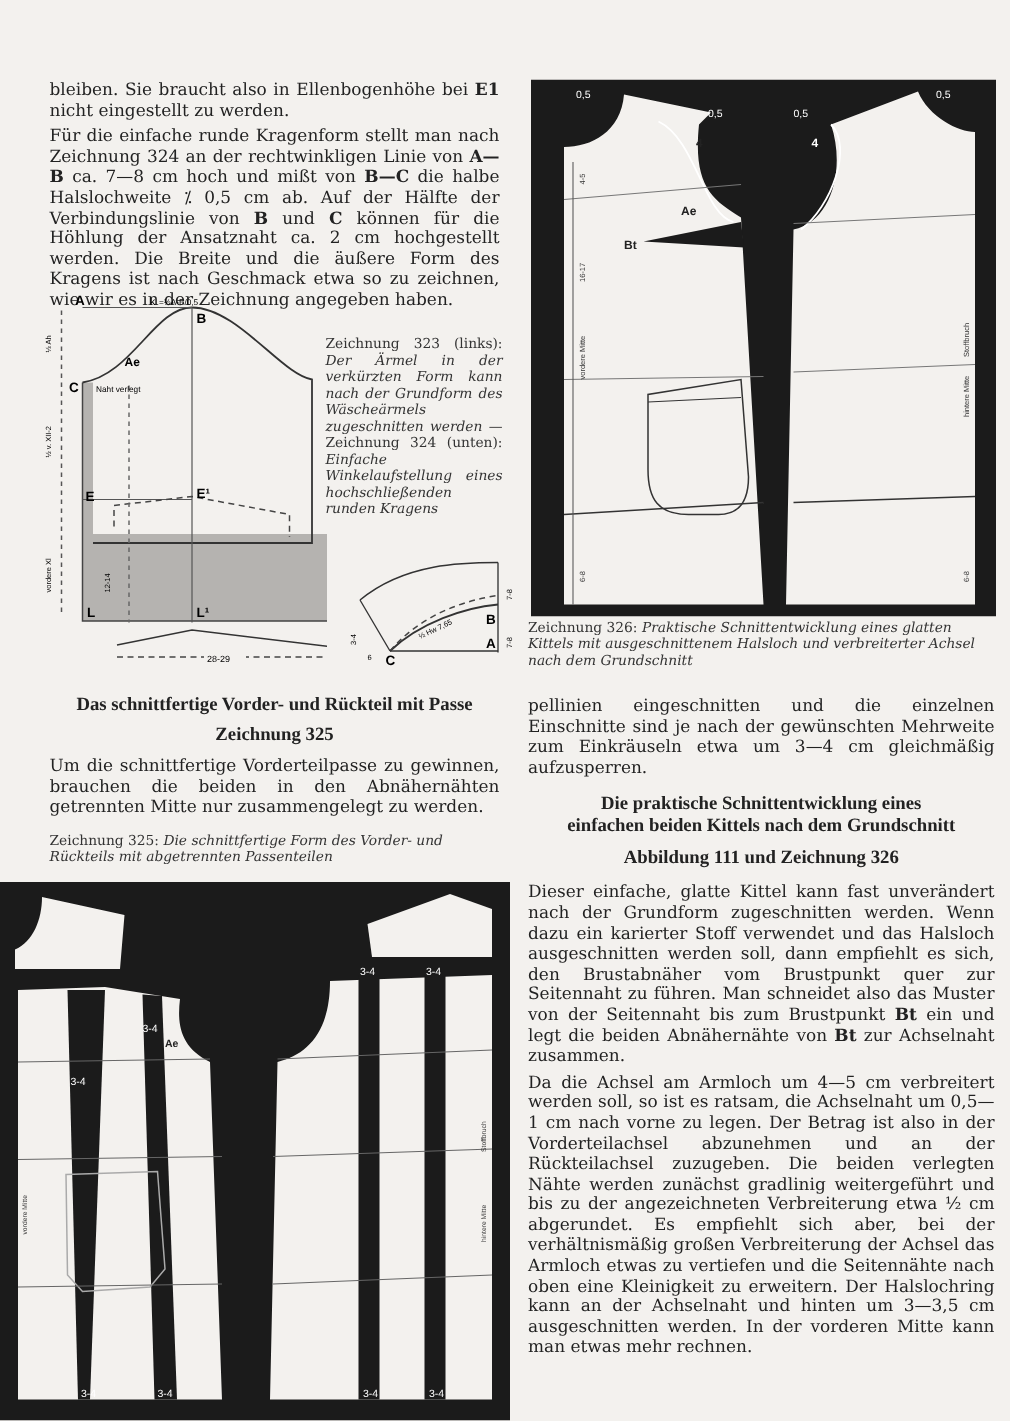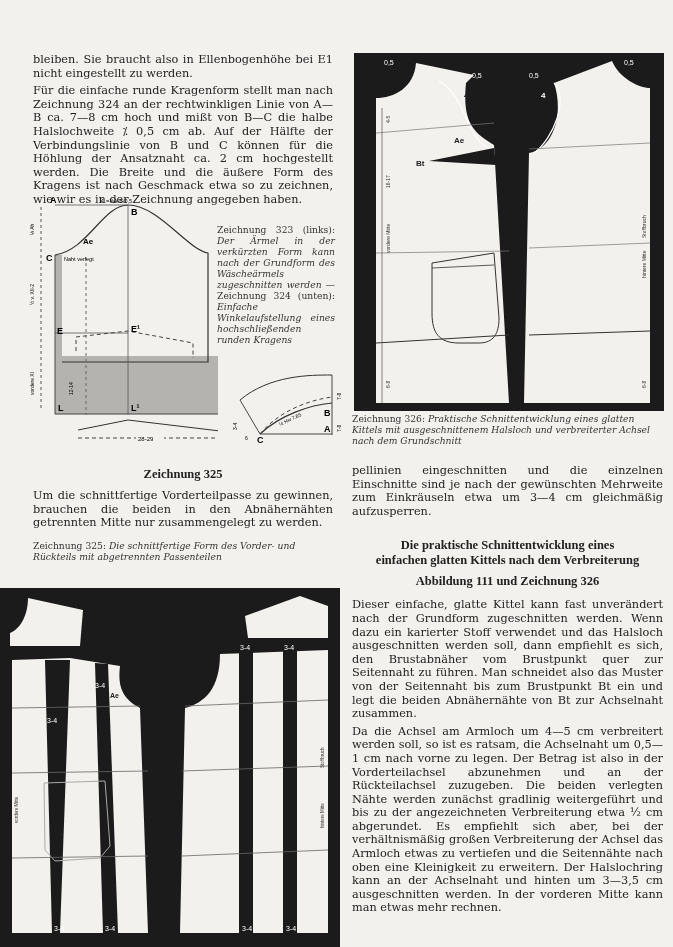--- a/index.html
+++ b/index.html
@@ -1,19 +1,19 @@
 <!DOCTYPE html>
 <html><head>
 <meta charset="utf-8">
 <style>
   html,body{margin:0;padding:0;}
   body{width:673px;height:947px;background:#f3f1ee;position:relative;overflow:hidden;font-family:"DejaVu Serif",serif;color:#222;}
   .col{position:absolute;}
   .p{font-size:11.3px;line-height:13.6px;text-align:justify;margin:0 0 4px 0;}
-  .p b{font-weight:normal;}
+  .p b{font-weight:bold;}
   .h{font-family:"Liberation Serif",serif;font-weight:bold;font-size:12.5px;text-align:center;margin:0;line-height:15px;}
   .cap{font-size:9.2px;line-height:11px;color:#333;margin:0;}
   .cap i{font-style:italic;}
   .fig{position:absolute;}
   svg text{font-family:"Liberation Sans",sans-serif;}
 </style>
 </head>
 <body>
 
 <div class="col" style="left:33px;top:53px;width:300px;">
@@ -68,20 +68,21 @@
   <text x="104" y="62" font-size="9" font-weight="bold">A</text>
   <text x="37" y="73" font-size="9" font-weight="bold">C</text>
   <text x="60" y="56" font-size="5" transform="rotate(-25 60 56)">½ Hw 7,65</text>
   <text x="121" y="30" font-size="5" transform="rotate(-90 121 30)">7-8</text>
   <text x="121" y="62" font-size="5" transform="rotate(-90 121 62)">7-8</text>
   <text x="25" y="70" font-size="5">6</text>
   <text x="17" y="60" font-size="5" transform="rotate(-90 17 60)">3-4</text>
 </svg>
 
 <div class="col" style="left:33px;top:462px;width:300px;">
+  <p class="h">Das schnittfertige Vorder- und Rückteil mit Passe</p>
   <p class="h" style="margin:5px 0 7px 0;text-align:center;">Zeichnung 325</p>
   <p class="p">Um die schnittfertige Vorderteilpasse zu gewinnen, brauchen die beiden in den Abnähernähten getrennten Mitte nur zusammengelegt zu werden.</p>
   <p class="cap" style="margin-top:10px;"><span>Zeichnung 325: </span><i>Die schnittfertige Form des Vorder- und Rückteils mit abgetrennten Passenteilen</i></p>
 </div>
 
 <svg class="fig" style="left:0px;top:588px;" width="340" height="359" viewBox="0 0 340 359">
   <rect x="0" y="0" width="340" height="359" fill="#1b1b1b"></rect>
   <path d="M28,10 L83,22 L80,58 L10,58 L10,45 C22,40 28,25 28,10 Z" fill="#f3f1ee"></path>
   <path d="M245,28 L300,8 L328,18 L328,50 L248,50 Z" fill="#f3f1ee"></path>
   <path d="M12,72 L70,70 L120,78 C118,95 120,110 140,120 L148,345 L12,345 Z" fill="#f3f1ee"></path>
@@ -140,19 +141,19 @@
   <text x="36" y="200" font-size="5" fill="#333" transform="rotate(-90 36 200)">vordere Mitte</text>
   <text x="36" y="335" font-size="5" fill="#333" transform="rotate(-90 36 335)">6-8</text>
   <text x="292" y="335" font-size="5" fill="#333" transform="rotate(-90 292 335)">6-8</text>
   <text x="292" y="225" font-size="5" fill="#333" transform="rotate(-90 292 225)">hintere Mitte</text>
   <text x="292" y="185" font-size="5" fill="#333" transform="rotate(-90 292 185)">Stoffbruch</text>
 </svg>
 
 <div class="col" style="left:352px;top:413px;width:311px;">
   <p class="cap" style="margin-bottom:18px;"><span>Zeichnung 326: </span><i>Praktische Schnittentwicklung eines glatten Kittels mit ausgeschnittenem Halsloch und verbreiterter Achsel nach dem Grundschnitt</i></p>
   <p class="p">pellinien eingeschnitten und die einzelnen Einschnitte sind je nach der gewünschten Mehrweite zum Einkräuseln etwa um 3—4 cm gleichmäßig aufzusperren.</p>
-  <p class="h" style="margin-top:20px;">Die praktische Schnittentwicklung eines</p>
-  <p class="h">einfachen glatten Kittels nach dem Verbreiterung</p>
+  <p class="h" style="margin-top:10px;">Die praktische Schnittentwicklung eines</p>
+  <p class="h">einfachen beiden Kittels nach dem Grundschnitt</p>
   <p class="h" style="margin:6px 0 9px 0;text-align:center;">Abbildung 111 und Zeichnung 326</p>
   <p class="p"><span>Dieser einfache, glatte Kittel kann fast unverändert nach der Grundform zugeschnitten werden. Wenn dazu ein karierter Stoff verwendet und das Halsloch ausgeschnitten werden soll, dann empfiehlt es sich, den Brustabnäher vom Brustpunkt quer zur Seitennaht zu führen. Man schneidet also das Muster von der Seitennaht bis zum Brustpunkt </span><b>Bt</b><span> ein und legt die beiden Abnähernähte von </span><b>Bt</b><span> zur Achselnaht zusammen.</span></p>
   <p class="p">Da die Achsel am Armloch um 4—5 cm verbreitert werden soll, so ist es ratsam, die Achselnaht um 0,5—1 cm nach vorne zu legen. Der Betrag ist also in der Vorderteilachsel abzunehmen und an der Rückteilachsel zuzugeben. Die beiden verlegten Nähte werden zunächst gradlinig weitergeführt und bis zu der angezeichneten Verbreiterung etwa ½ cm abgerundet. Es empfiehlt sich aber, bei der verhältnismäßig großen Verbreiterung der Achsel das Armloch etwas zu vertiefen und die Seitennähte nach oben eine Kleinigkeit zu erweitern. Der Halslochring kann an der Achselnaht und hinten um 3—3,5 cm ausgeschnitten werden. In der vorderen Mitte kann man etwas mehr rechnen.</p>
 
 </div>
 
 </body></html>

